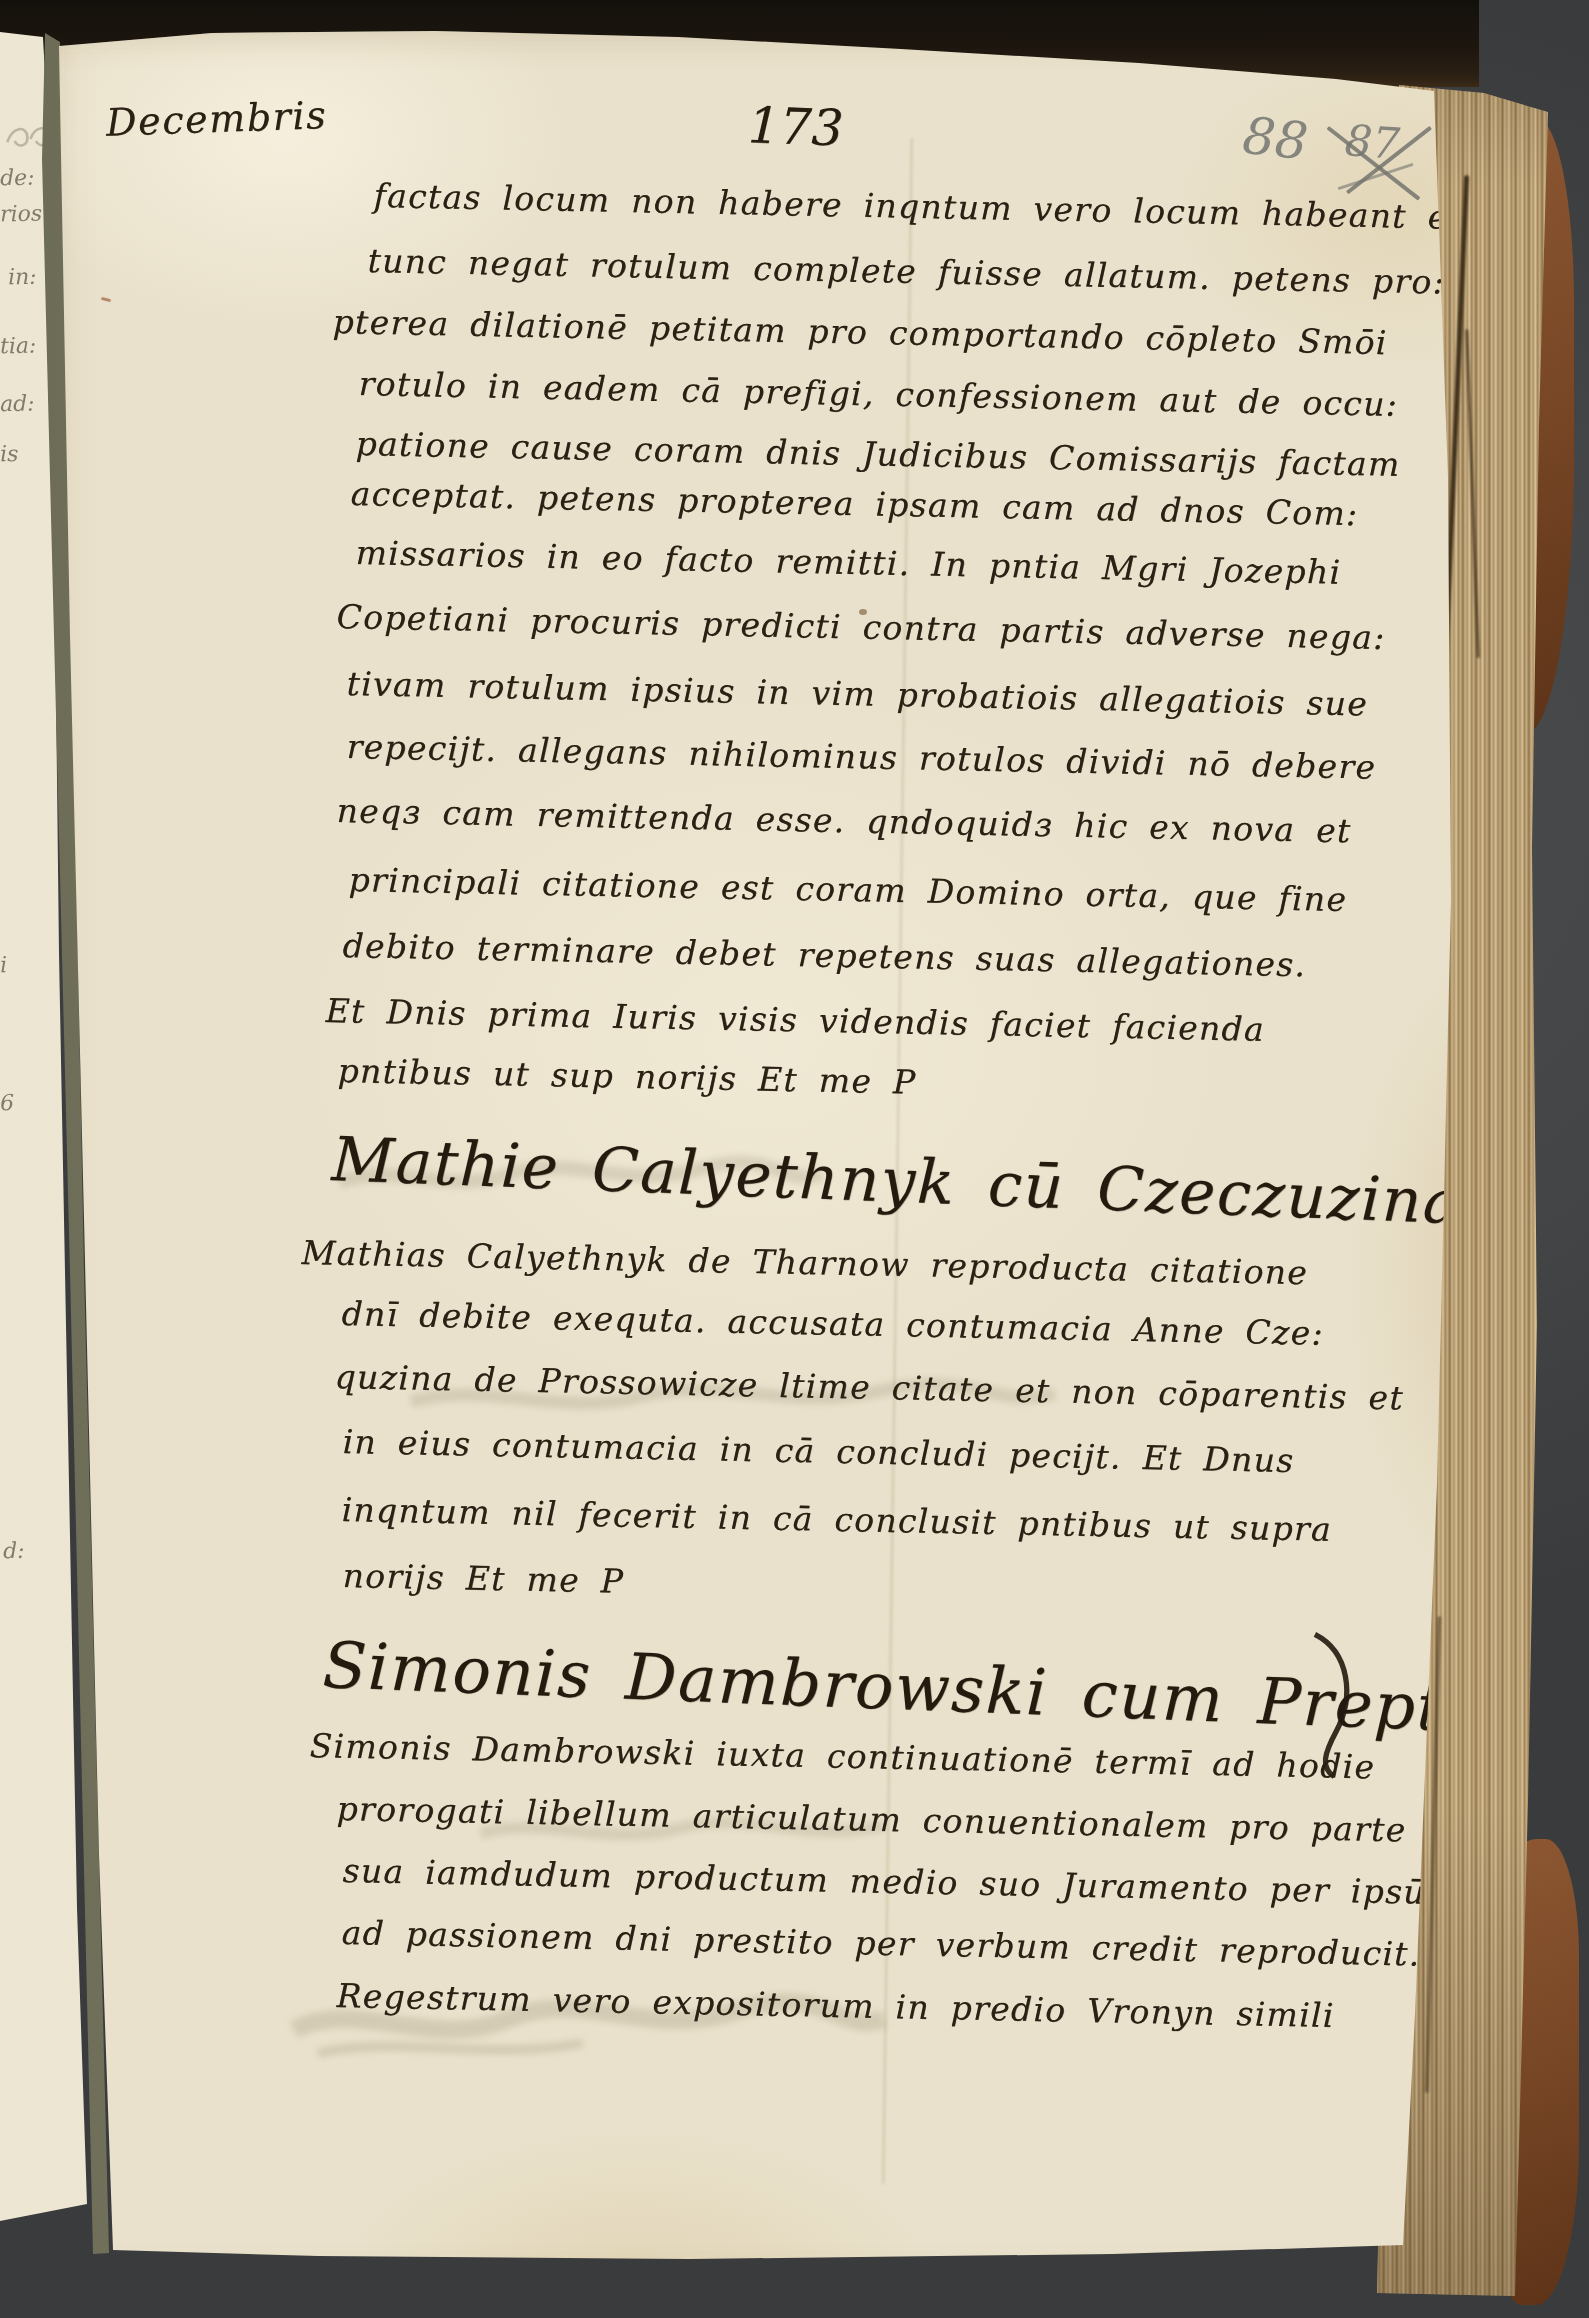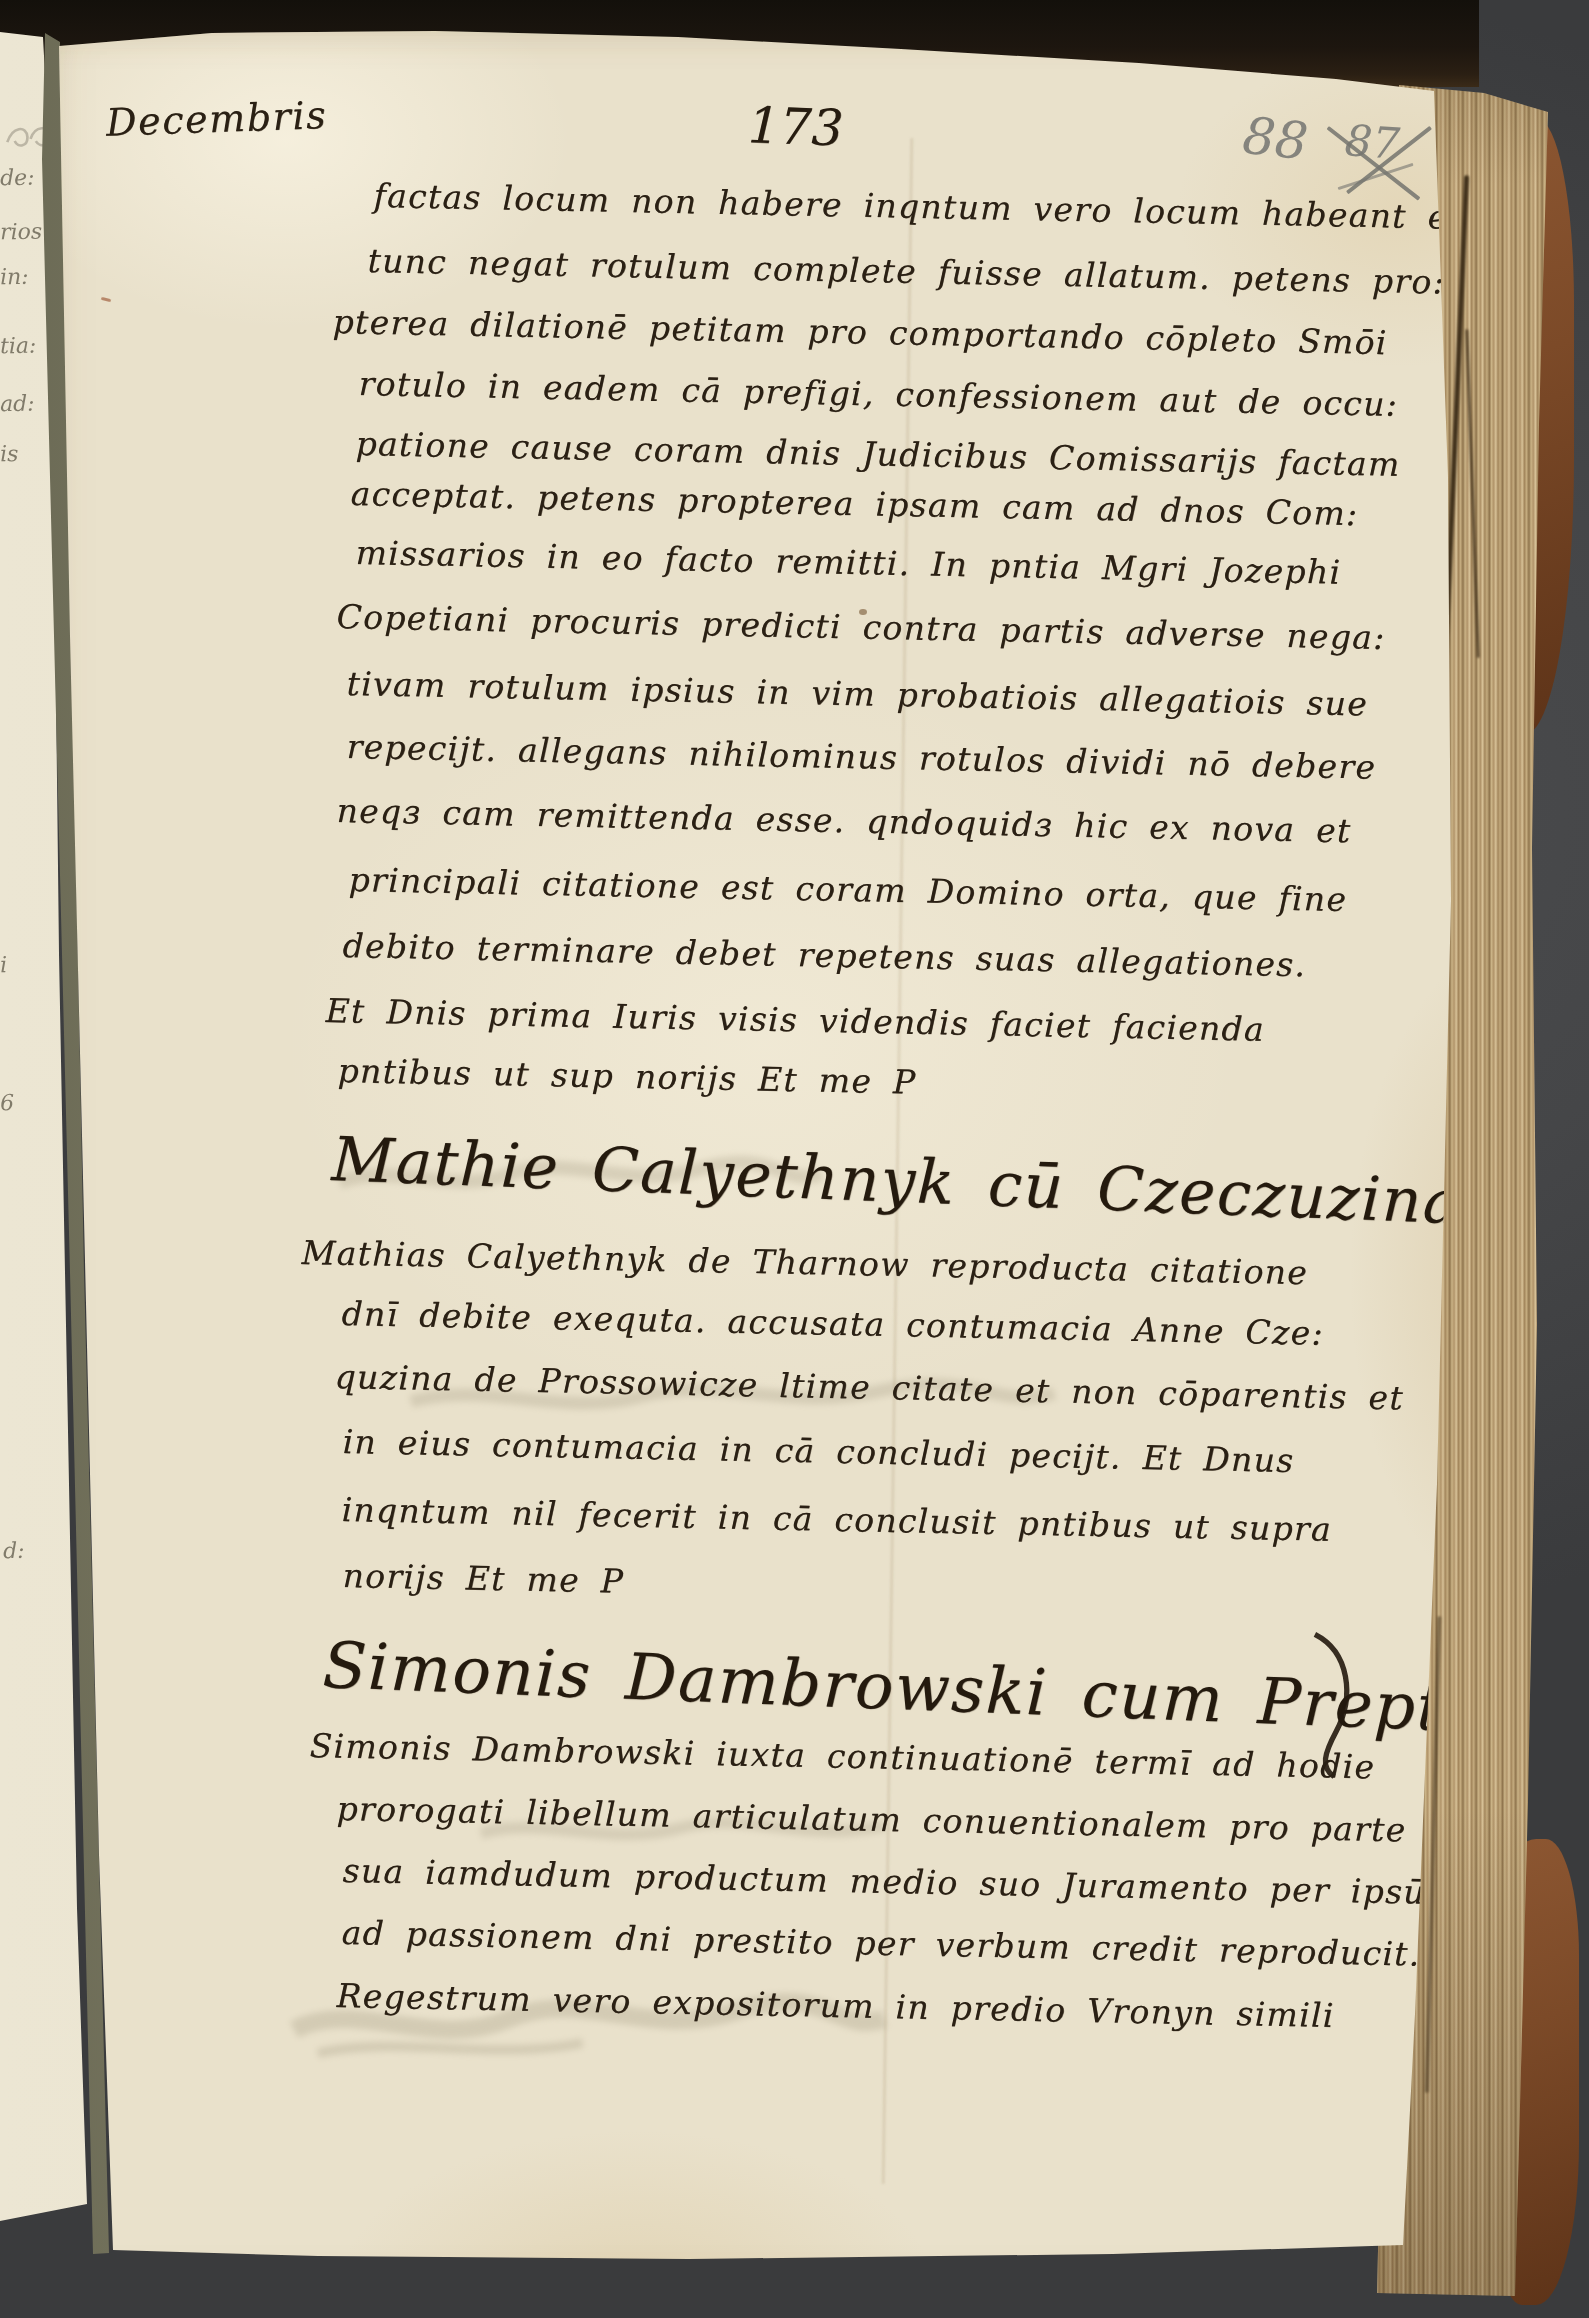--- a/index.html
+++ b/index.html
@@ -97,22 +97,22 @@
     <div class="crack crack1"></div>
     <div class="crack crack2"></div>
     <div class="crack crack3"></div>
   </div>
 
   <div class="facing-page">
     <svg class="pencil-loops" width="53" height="37" viewBox="0 0 100 70">
       <path d="M8,40 C18,10 44,8 46,30 C47,48 28,52 22,38 M52,34 C60,8 88,8 90,28 C92,46 70,52 62,38" stroke="#8c8678" stroke-width="5" fill="none"></path>
     </svg>
     <span class="frag" style="left:0;top:167px">de:</span>
-    <span class="frag" style="left:0;top:221px">rios</span>
-    <span class="frag" style="left:0;top:266px">in:</span>
+    <span class="frag" style="left:0;top:203px">rios</span>
+    <span class="frag" style="left:8px;top:266px">in:</span>
     <span class="frag" style="left:0;top:335px">tia:</span>
     <span class="frag" style="left:0;top:393px">ad:</span>
     <span class="frag" style="left:0;top:443px">is</span>
     <span class="frag" style="left:0;top:954px">i</span>
     <span class="frag" style="left:0;top:1092px">6</span>
     <span class="frag" style="left:3.2px;top:1540px">d:</span>
   </div>
 
   <div class="gutter"></div>
 

